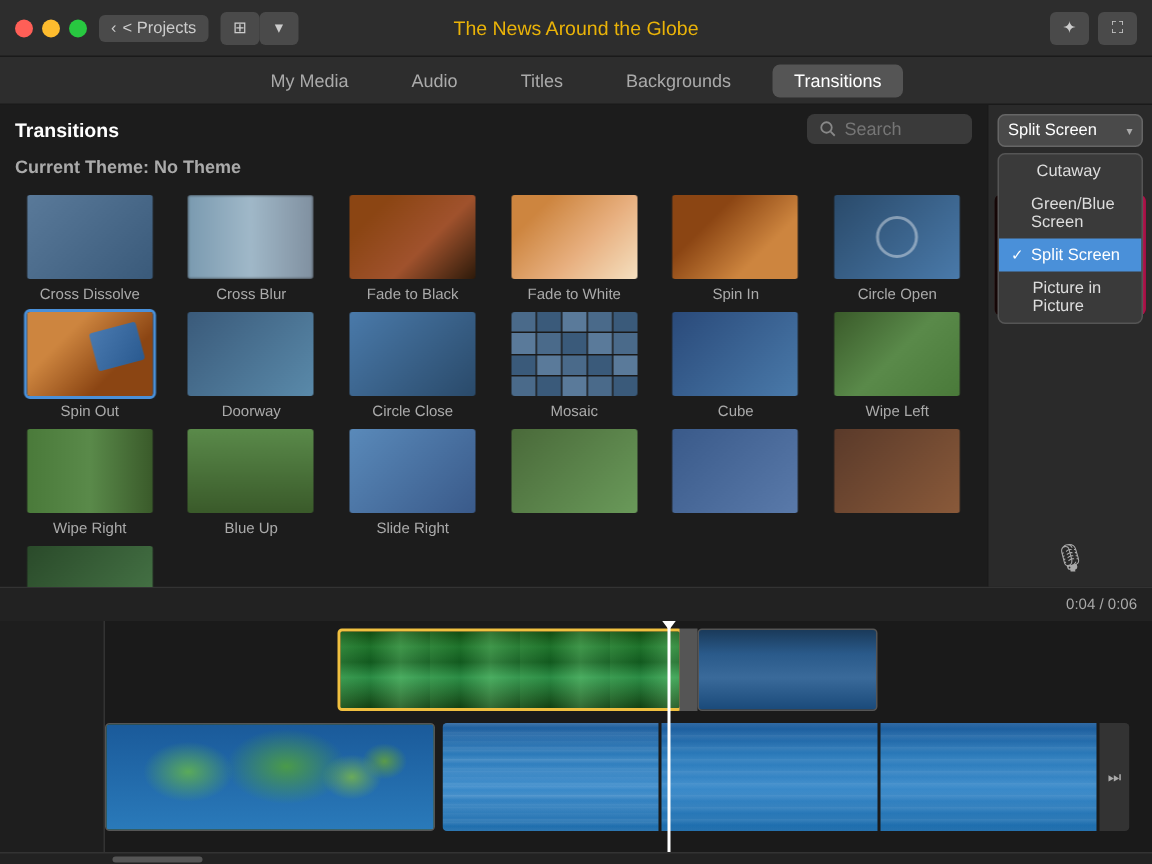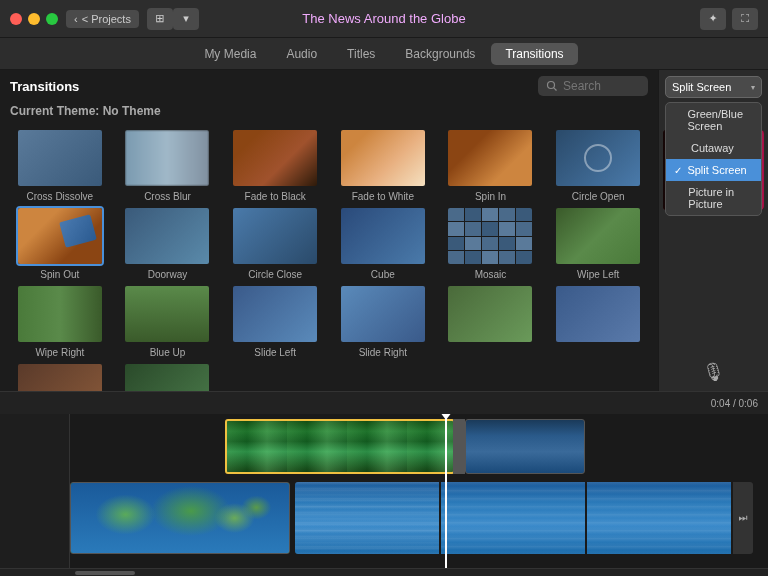--- a/index.html
+++ b/index.html
@@ -45,21 +45,21 @@
       cursor: pointer;
       display: flex;
       align-items: center;
       gap: 4px;
     }
     .titlebar-title {
       position: absolute;
       left: 50%;
       transform: translateX(-50%);
       font-size: 13px;
-      color: #f0abfc;
+      color: #eab308;
       font-weight: 500;
     }
     .titlebar-controls {
       margin-left: auto;
       display: flex;
       gap: 6px;
     }
     .title-icon-btn {
       width: 26px; height: 22px;
       background: #4a4a4a;
@@ -69,21 +69,21 @@
       font-size: 11px; color: #ccc;
     }
 
     
     .nav-tabs {
       height: 32px;
       background: #2d2d2d;
       display: flex;
       align-items: center;
       justify-content: center;
-      gap: 2px;
+      gap: 14px;
       border-bottom: 1px solid #1a1a1a;
     }
     .nav-tab {
       padding: 4px 14px;
       font-size: 12px;
       color: #aaa;
       cursor: pointer;
       border-radius: 5px;
     }
     .nav-tab.active {
@@ -570,26 +570,20 @@
         <div class="transition-thumb">
           <div style="width:100%;height:100%;background:linear-gradient(135deg,#3a5a7a,#5a8aaa);"></div>
         </div>
         <span class="transition-label">Doorway</span>
       </div>
       <div class="transition-item">
         <div class="transition-thumb">
           <div style="width:100%;height:100%;background:linear-gradient(135deg,#4a7aaa,#2a4a6a);"></div>
         </div>
         <span class="transition-label">Circle Close</span>
-      </div>
-      <div class="transition-item">
-        <div class="transition-thumb">
-          <div style="width:100%;height:100%;background:linear-gradient(135deg,#2a4a7a,#4a7aaa);"></div>
-        </div>
-        <span class="transition-label">Cube</span>
       </div>
       <div class="transition-item">
         <div class="transition-thumb">
           <div style="width:100%;height:100%;display:grid;grid-template-columns:repeat(5,1fr);grid-template-rows:repeat(4,1fr);gap:1px;background:#1a1a1a;">
             <div style="background:#4a6a8a;"></div>
               <div style="background:#3a5a7a;"></div>
               <div style="background:#5a7a9a;"></div>
               <div style="background:#4a6a8a;"></div>
               <div style="background:#3a5a7a;"></div>
             <div style="background:#5a7a9a;"></div>
@@ -604,44 +598,44 @@
               <div style="background:#5a7a9a;"></div>
             <div style="background:#4a6a8a;"></div>
               <div style="background:#3a5a7a;"></div>
               <div style="background:#5a7a9a;"></div>
               <div style="background:#4a6a8a;"></div>
               <div style="background:#3a5a7a;"></div>
           </div>
         </div>
         <span class="transition-label">Mosaic</span>
       </div>
+      <div class="transition-item">
+        <div class="transition-thumb">
+          <div style="width:100%;height:100%;background:linear-gradient(135deg,#2a4a7a,#4a7aaa);"></div>
+        </div>
+        <span class="transition-label">Cube</span>
+      </div>
 
       <div class="transition-item">
         <div class="transition-thumb">
           <div style="width:100%;height:100%;background:linear-gradient(135deg,#3a5a2a,#5a8a4a,#4a7a3a);"></div>
         </div>
         <span class="transition-label">Wipe Left</span>
       </div>
       <div class="transition-item">
         <div class="transition-thumb">
           <div style="width:100%;height:100%;background:linear-gradient(to right,#4a7a3a,#5a8a4a,#3a5a2a);"></div>
         </div>
         <span class="transition-label">Wipe Right</span>
       </div>
       <div class="transition-item">
         <div class="transition-thumb">
           <div style="width:100%;height:100%;background:linear-gradient(to bottom,#5a8a4a,#3a5a2a);"></div>
         </div>
         <span class="transition-label">Blue Up</span>
-      </div>
-      <div class="transition-item">
-        <div class="transition-thumb">
-          <div style="width:100%;height:100%;background:linear-gradient(135deg,#3a5a8a,#5a8aba);"></div>
-        </div>
-        <span class="transition-label">Slide Left</span>
       </div>
       <div class="transition-item">
         <div class="transition-thumb">
           <div style="width:100%;height:100%;background:linear-gradient(135deg,#5a8aba,#3a5a8a);"></div>
         </div>
         <span class="transition-label">Slide Right</span>
       </div>
 
       <div class="transition-item">
         <div class="transition-thumb">
@@ -672,25 +666,25 @@
 
   <div class="right-panel">
     <div class="split-screen-dropdown">
       <button class="dropdown-btn">
         <span>Split Screen</span>
         <span class="dropdown-arrow">▾</span>
       </button>
       <div class="dropdown-menu">
         <div class="dropdown-item">
           <span style="width:12px;"></span>
-          <span>Green/Blue Screen</span>
+          <span>Cutaway</span>
         </div>
         <div class="dropdown-item">
           <span style="width:12px;"></span>
-          <span>Cutaway</span>
+          <span>Green/Blue Screen</span>
         </div>
         <div class="dropdown-item selected">
           <span class="check-icon">✓</span>
           <span>Split Screen</span>
         </div>
         <div class="dropdown-item">
           <span style="width:12px;"></span>
           <span>Picture in Picture</span>
         </div>
       </div>

